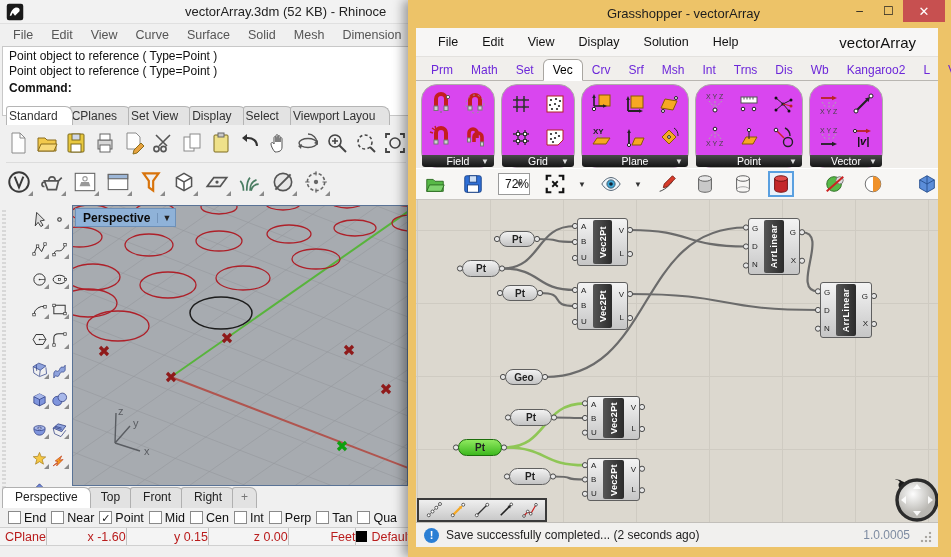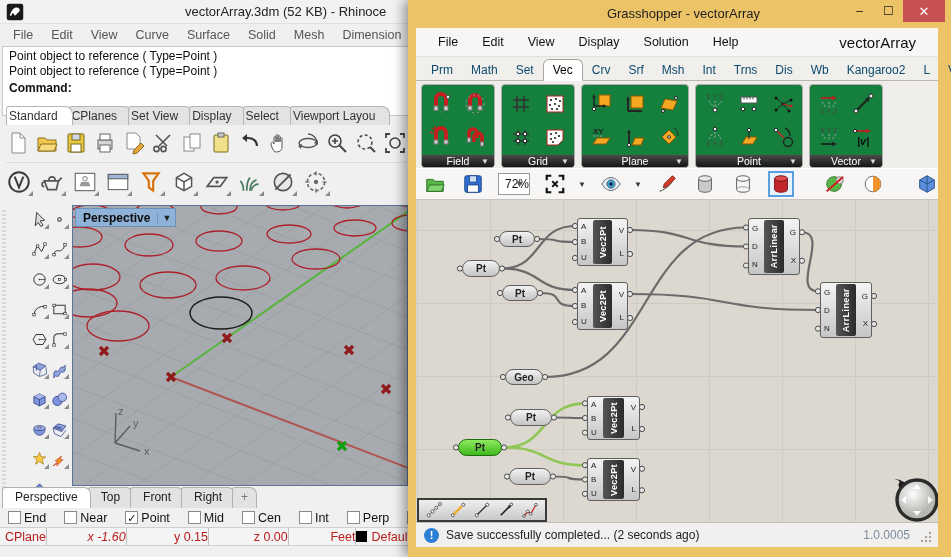--- a/index.html
+++ b/index.html
@@ -41,21 +41,21 @@
   #vp-label { position:absolute; left:2px; top:2px; height:19px; background:#8fb2d8;
     display:flex; align-items:center; padding:0 4px 0 7px; border:1px solid #6d90b8; z-index:5; }
   #vp-label b { font-size:12px; color:#0b0b0b; }
   #vp-label .caret { margin-left:7px; font-size:9px; color:#222; border-left:1px solid #7394ba; padding-left:4px; }
   .vp-tabs { position:absolute; left:2px; top:487px; height:21px; display:flex; }
   .vp-tab { padding:2px 12px 0; font-size:12px; color:#222; background:#e2e2e2;
     border:1px solid #b0b0b0; border-bottom:none; border-radius:3px 7px 0 0; margin-right:-3px; }
   .vp-tab.active { background:#fff; z-index:2; }
   .vp-tab.plus { color:#777; padding:2px 8px 0; }
   
-  .r-osnap { position:absolute; left:8px; top:509px; height:17px; display:flex; align-items:center; gap:18px; }
+  .r-osnap { position:absolute; left:8px; top:509px; height:17px; display:flex; align-items:center; gap:5px; }
   .os-item { display:flex; align-items:center; gap:3px; font-size:12.5px; color:#111; white-space:nowrap; }
   .os-box { width:13px; height:13px; background:#fff; border:1px solid #8a8a8a; font-size:11px;
     line-height:12px; text-align:center; color:#111; }
   .r-status { position:absolute; left:0; top:527px; width:412px; height:19px; display:flex;
     background:#f4f4f4; border-top:1px solid #d0d0d0; border-bottom:1px solid #d0d0d0; }
   .st-cell { border-right:1px solid #c2c2c2; font-size:12.5px; color:#b91c1c; display:flex;
     align-items:center; justify-content:flex-end; gap:4px; }
   .swatch { width:11px; height:11px; background:#000; display:inline-block; }
 
   
@@ -67,25 +67,25 @@
   .g-btn { width:29px; height:22px; display:flex; align-items:center; justify-content:center;
     font-size:12px; color:#1d1d1d; }
   .g-btn.close { background:#c75050; color:#fff; width:42px; font-size:13px; }
   .g-body { position:absolute; left:8px; top:28px; width:522px; height:519px; background:#f5f4f2; }
   .g-menu { position:relative; height:29px; background:#f7f6f5; border-bottom:1px solid #e3e1de;
     display:flex; align-items:center; padding-left:10px; }
   .g-menu span { padding:0 12px; font-size:12.5px; color:#111; }
   .g-menu .right { position:absolute; right:10px; font-size:15px; color:#111; }
   .g-tabs { position:relative; height:24px; background:#f1efec; border-bottom:1px solid #b9b6b1;
     display:flex; align-items:flex-end; padding-left:6px; }
-  .g-tab { padding:3px 9px 3px; font-size:12px; color:#0c4a6e; white-space:nowrap; }
+  .g-tab { padding:3px 9px 3px; font-size:12px; color:#6d28d9; white-space:nowrap; }
   .g-tab.active { background:#fff; border:1px solid #a9a6a1; border-bottom:1px solid #fff;
     border-radius:6px 6px 0 0; color:#000; margin-bottom:-1px; z-index:2; }
   .g-ribbon { height:87px; background:#f0eeeb; display:flex; gap:6px; padding:3px 0 0 5px; }
-  .g-panel { background:#15803d; border:1px solid #aeaca8; border-radius:4px; position:relative;
+  .g-panel { background:#d946ef; border:1px solid #aeaca8; border-radius:16px; position:relative;
     display:flex; flex-direction:column;justify-content:flex-end; }
   .g-panel-icons { flex:1; display:grid; grid-auto-flow:column; grid-template-rows:33px 33px;
     padding:2px 3px; gap:0 2px; }
   .g-panel-icons .icon-cell { width:32px; }
   .g-panel-label { height:15px; background:linear-gradient(#4a4a4a,#151515); color:#fff;
     font-size:10.5px; display:flex; align-items:center; justify-content:center; gap:8px;
     border-radius:0 0 3px 3px; position:relative; }
   .g-panel-label .caret { position:absolute; right:5px; color:#ddd; font-size:8px; }
   .g-toolbar { height:32px; background:#f7f6f4; border-top:1px solid #fff; border-bottom:1px solid #c9c6c1;
     display:flex; align-items:center; gap:12px; padding-left:6px; }
@@ -569,21 +569,21 @@
         </span>
         <span class="os-item">
           <span class="os-box"></span>
           <span>Qua</span>
         </span>
       </div>
     <div class="r-status" id="r-status">
         <span class="st-cell" style="width: 54px;">
           <span>CPlane</span>
         </span>
-        <span class="st-cell" style="width: 92px; font-style: italic;">
+        <span class="st-cell" style="width: 92px;">
           <span>x -1.60</span>
         </span>
         <span class="st-cell" style="width: 95px;">
           <span>y 0.15</span>
         </span>
         <span class="st-cell" style="width: 92px;">
           <span>z 0.00</span>
         </span>
         <span class="st-cell" style="width: 78px;">
           <span>Feet</span>

